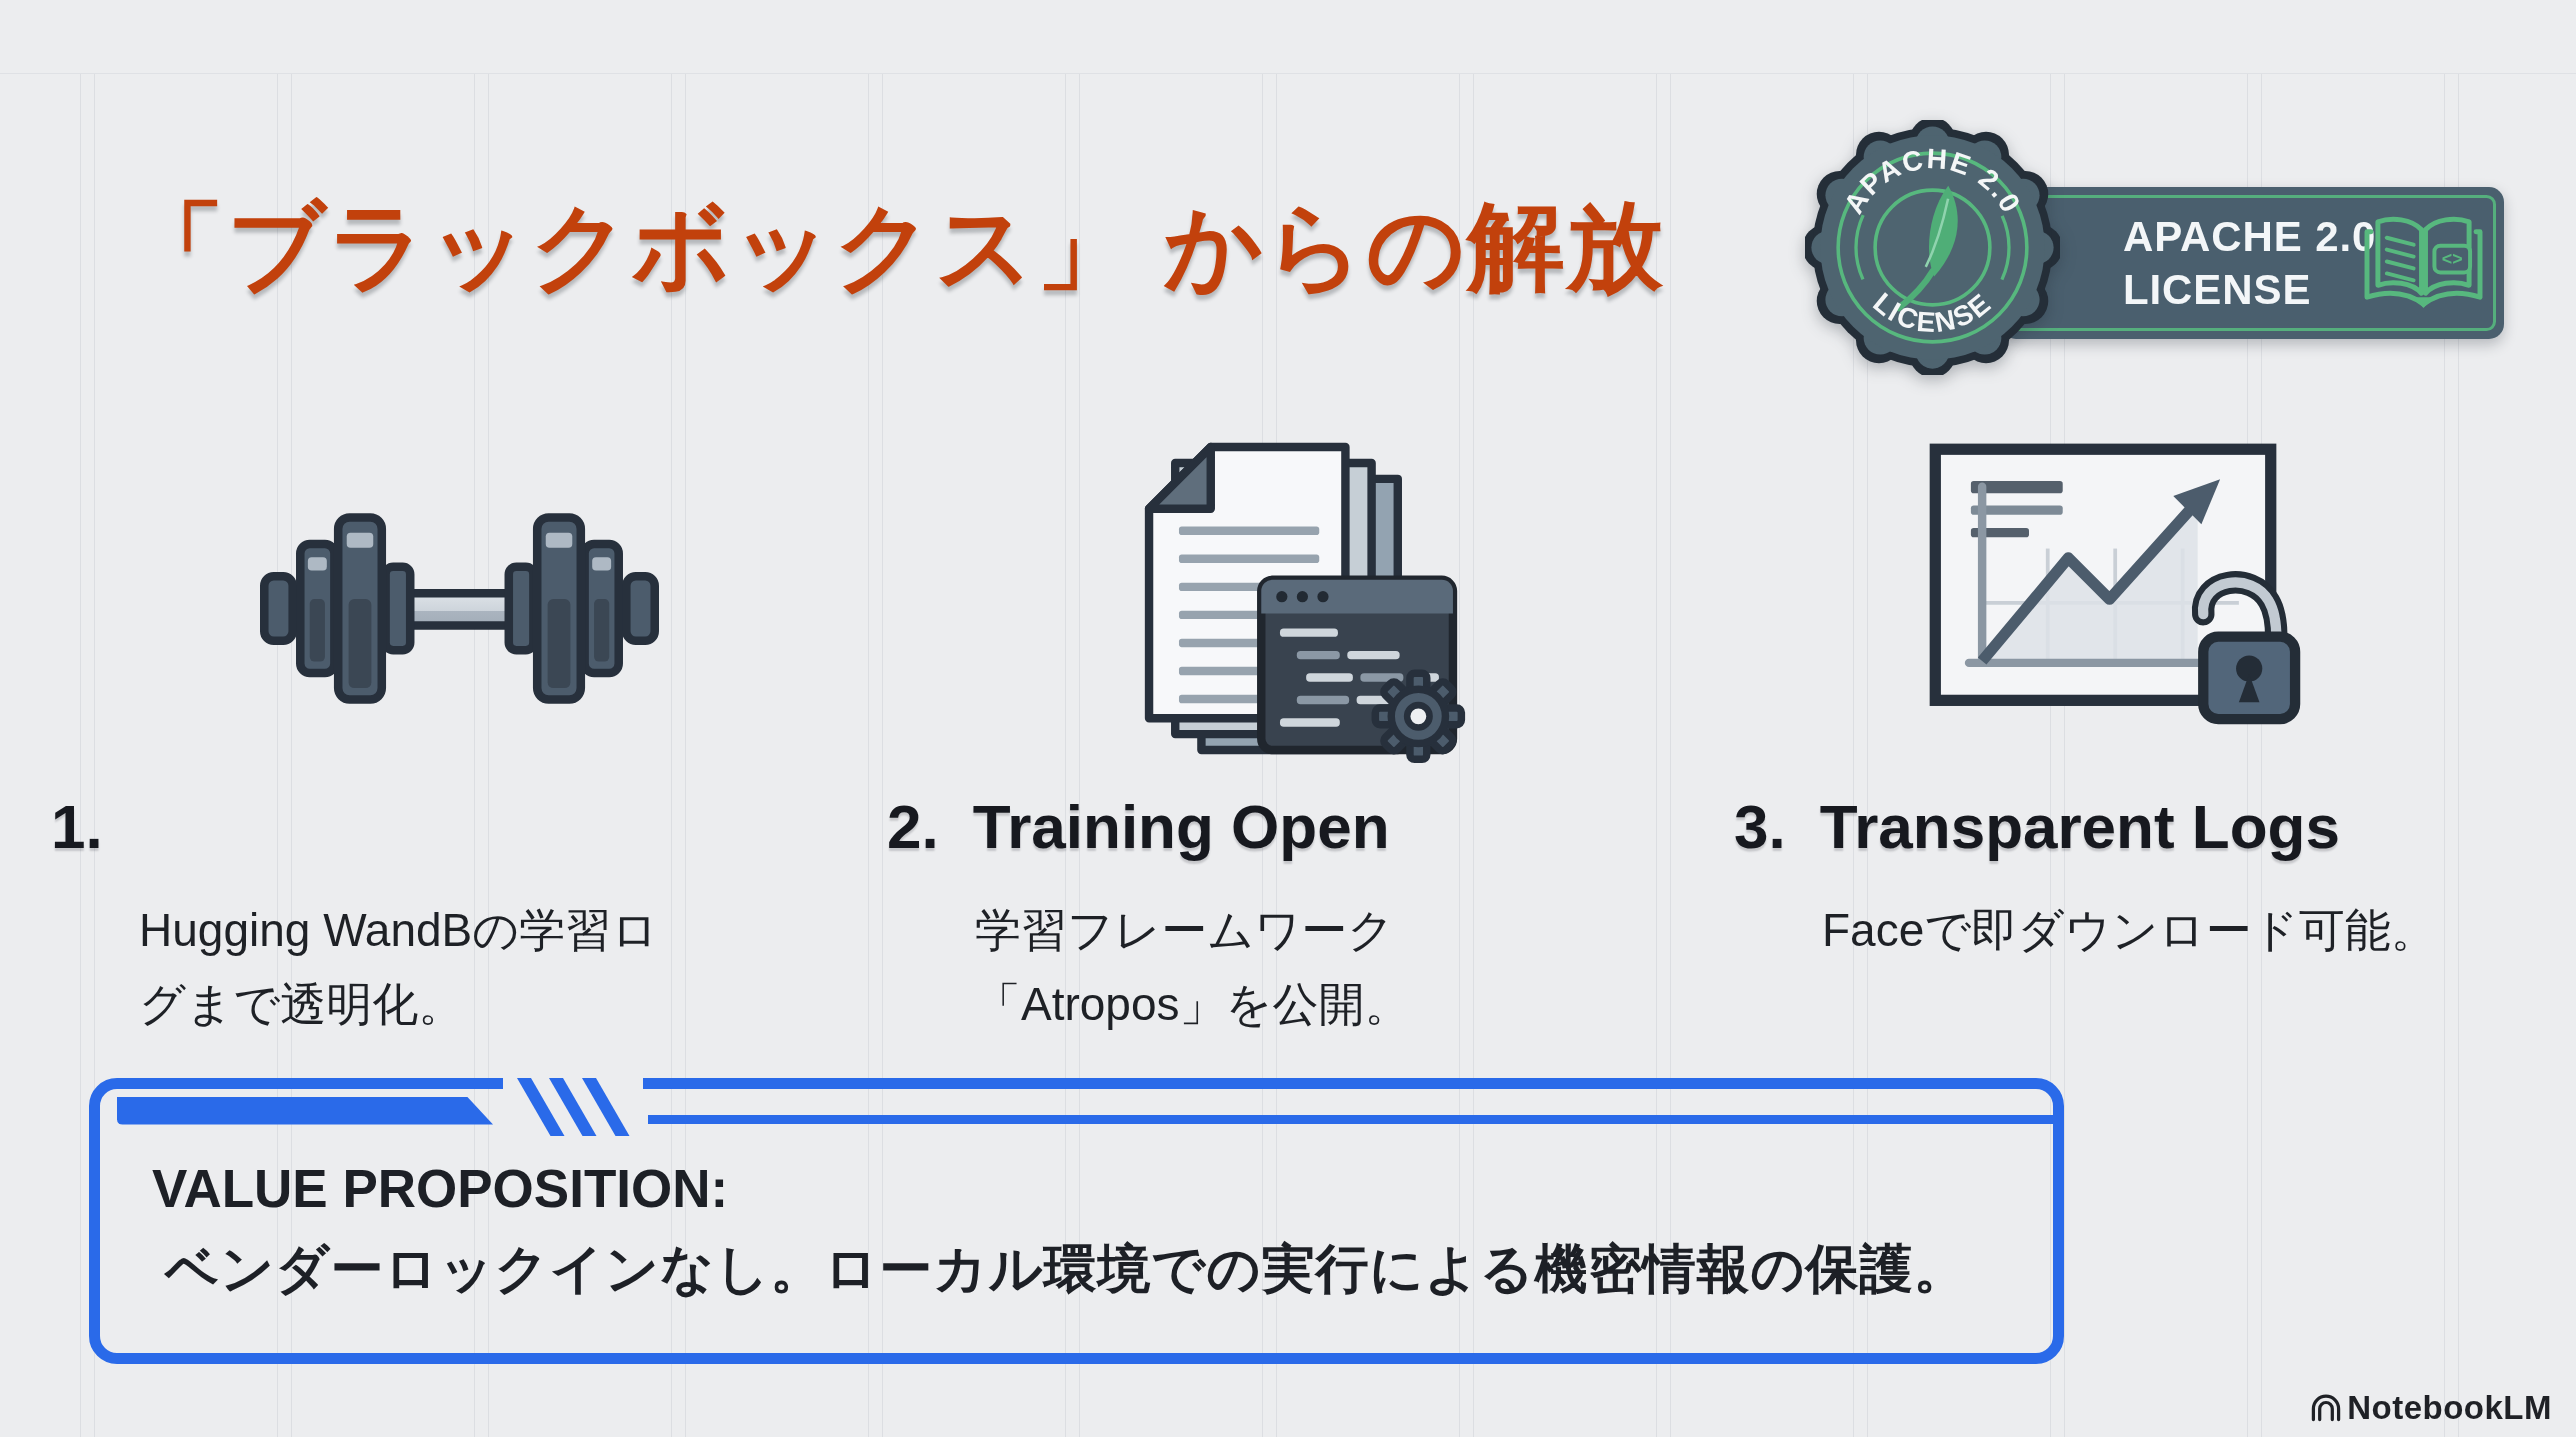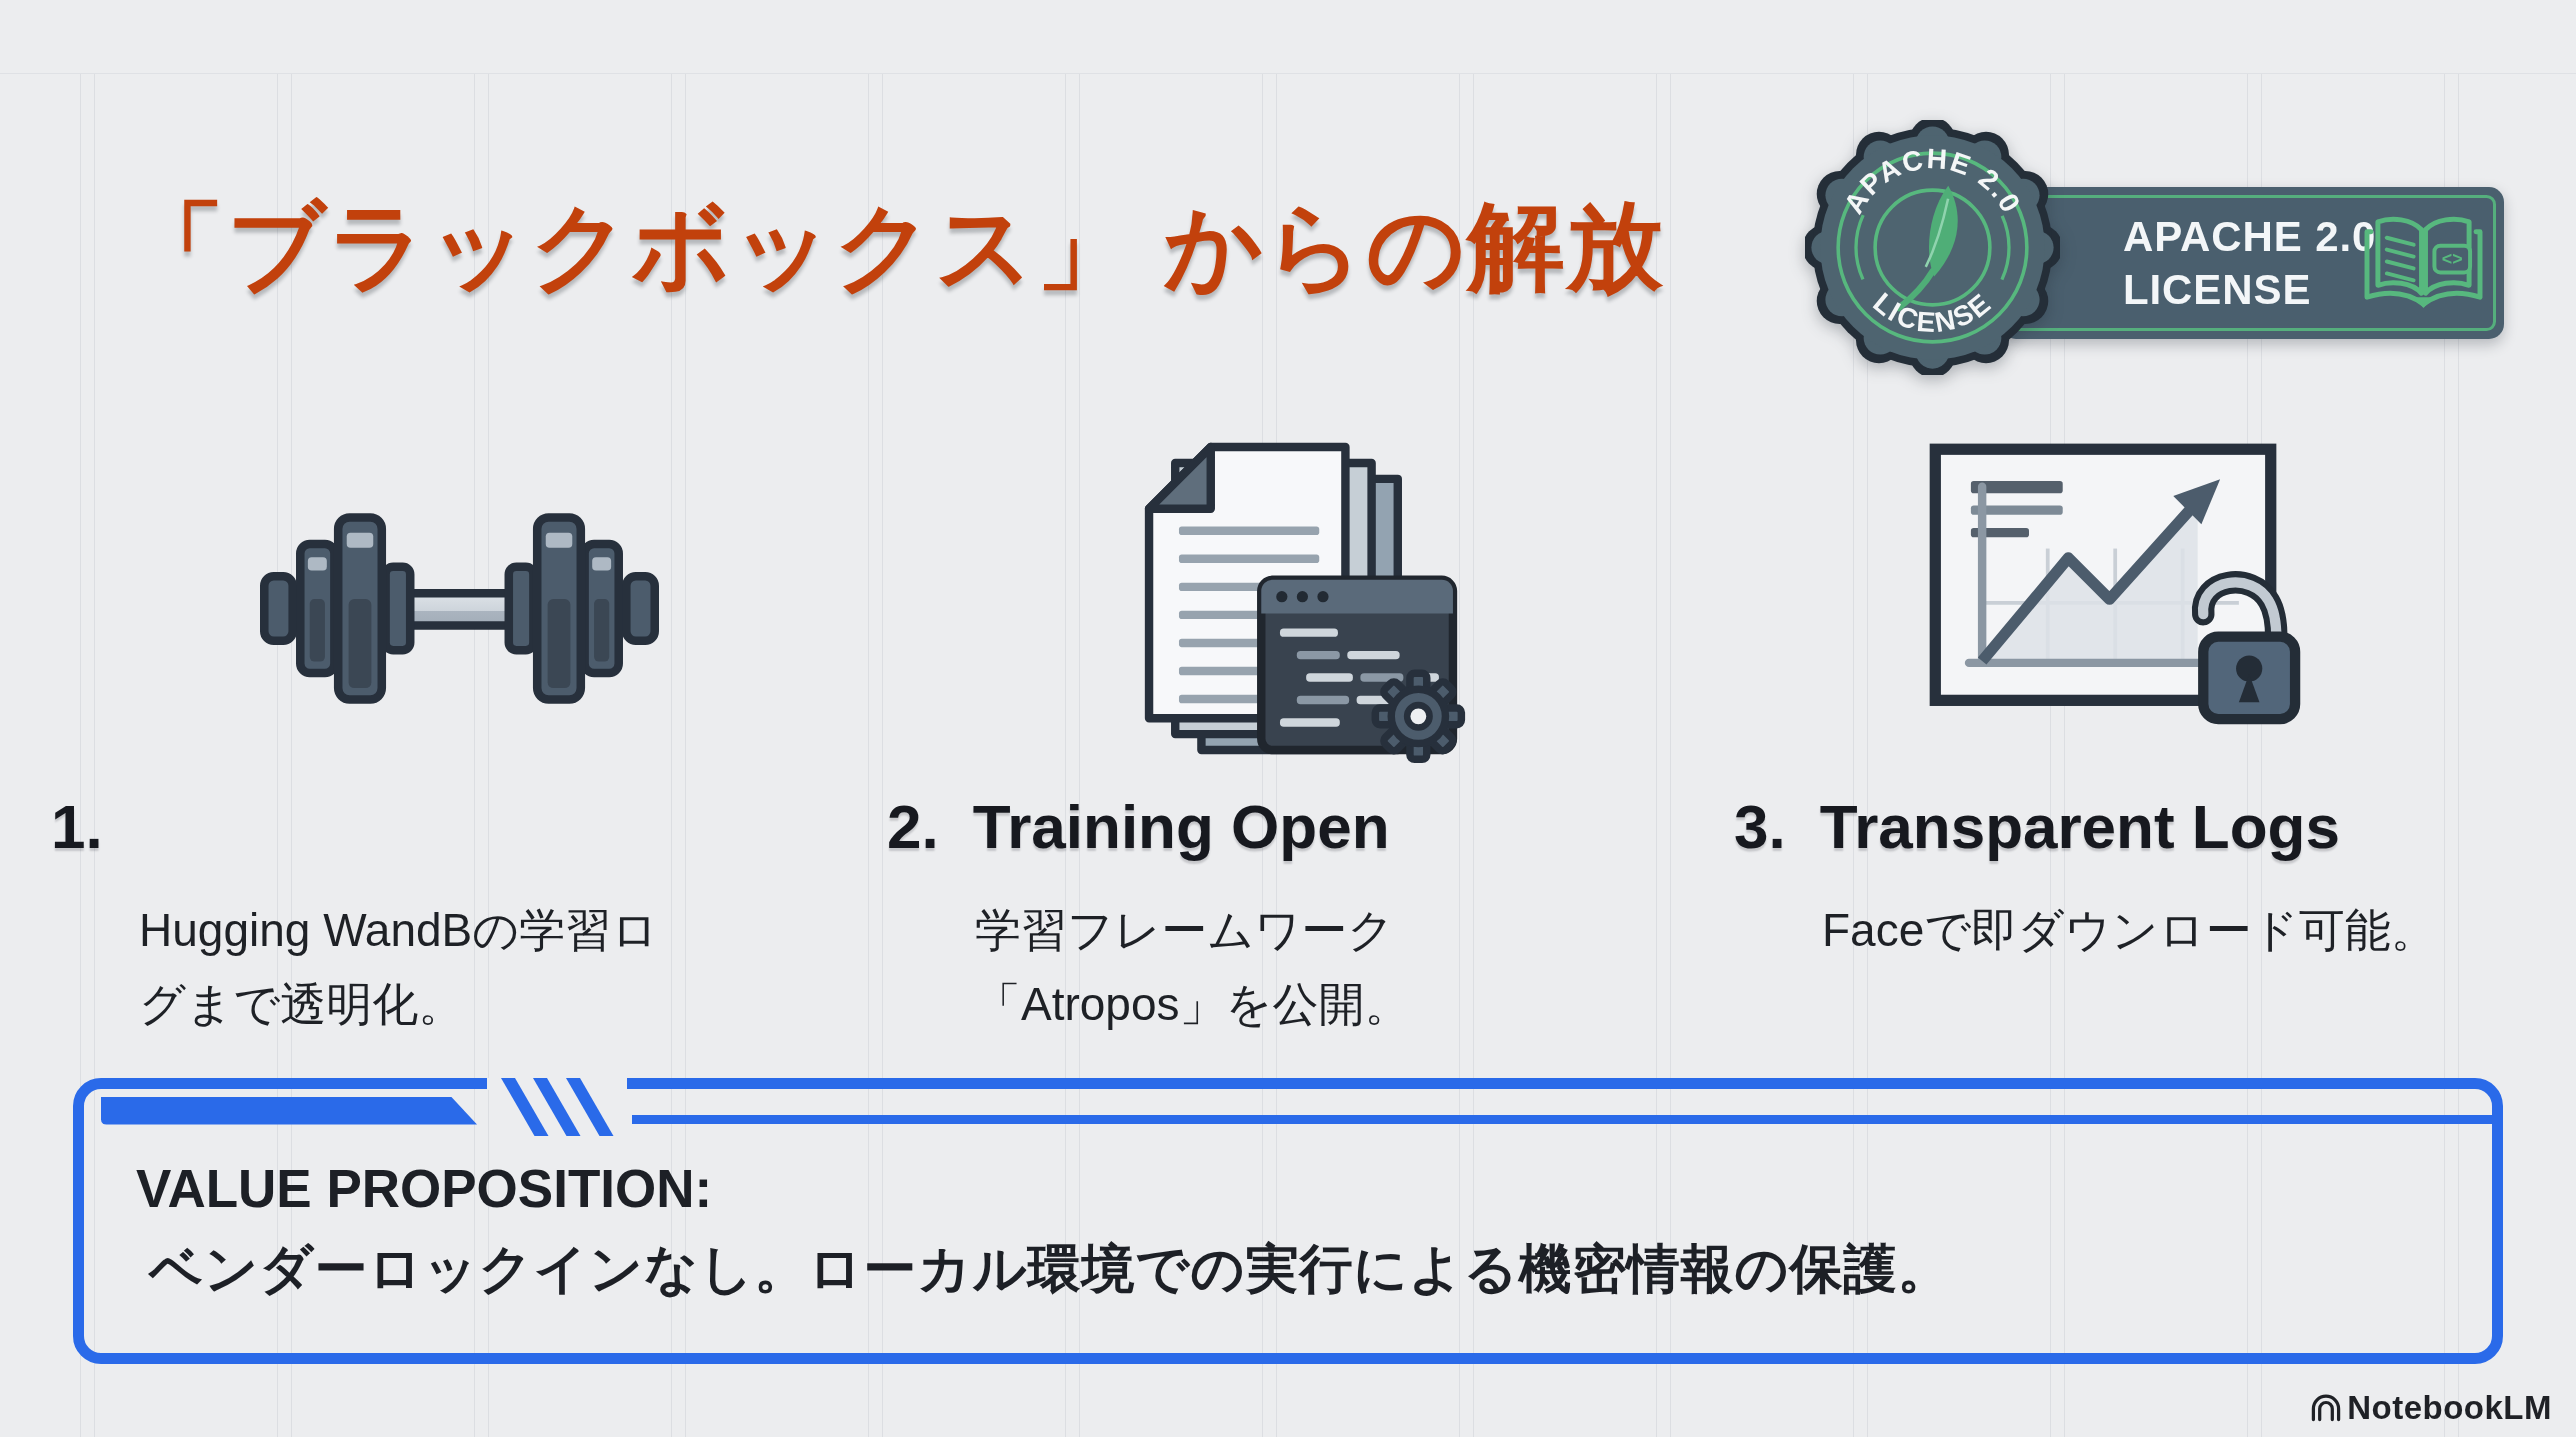--- a/index.html
+++ b/index.html
@@ -64,21 +64,21 @@
     text-shadow:0 2.8px 1.9px rgba(25,30,40,.18);}
   .feature .body{
     margin-left:88px;margin-top:32px;font-size:46px;line-height:1.6;color:#1e2126;
   }
   .col1{left:51px;width:646px;}  .col1 .body{width:562px;}
   .col2{left:887px;width:655px;} .col2 .body{width:571px;}
   .col3{left:1734px;width:711px;}.col3 .body{width:618px;}
 
   
   .value-box{
-    position:absolute;left:73px;top:1078px;width:2430px;height:286px;
+    position:absolute;left:89px;top:1078px;width:1975px;height:286px;
     border:11.2px solid #2a6ae9;border-radius:28px;z-index:2;box-sizing:border-box;
   }
   .vb-bar{
     position:absolute;left:17px;top:7.5px;width:376px;height:28px;background:#2a6ae9;
     clip-path:polygon(0 0, calc(100% - 26px) 0, 100% 100%, 0 100%);
     border-radius:0 0 0 5.6px;
   }
   .vb-notch{position:absolute;top:-11.2px;left:403px;width:140px;height:12px;background:#ecedef;}
   .vb-slash{
     position:absolute;top:-11.2px;width:14px;height:58px;background:#2a6ae9;

